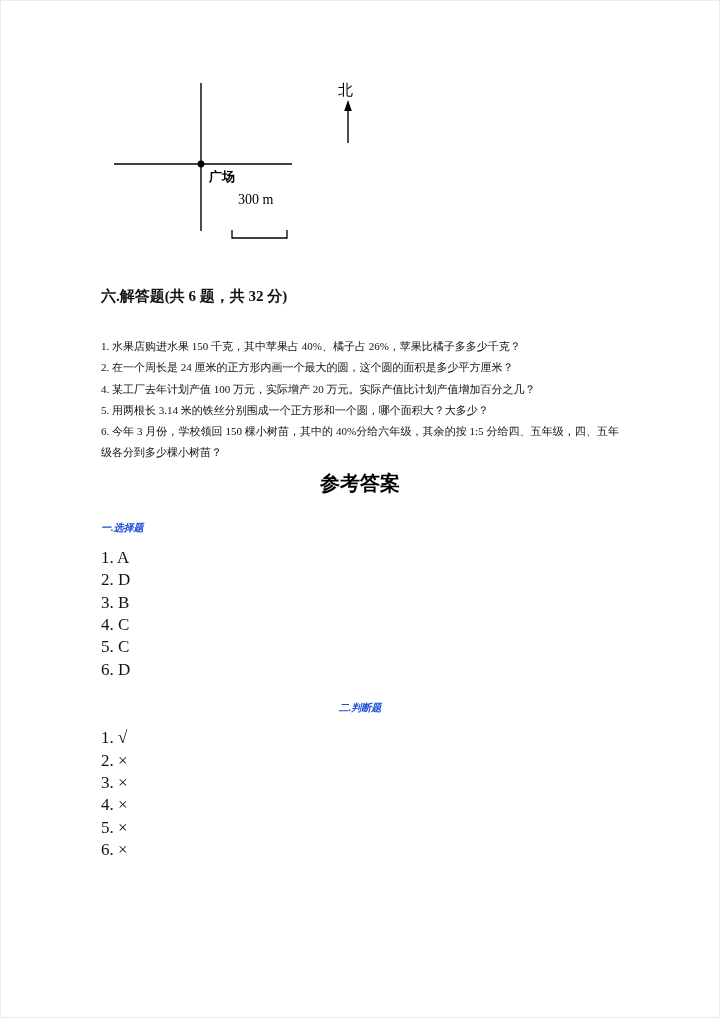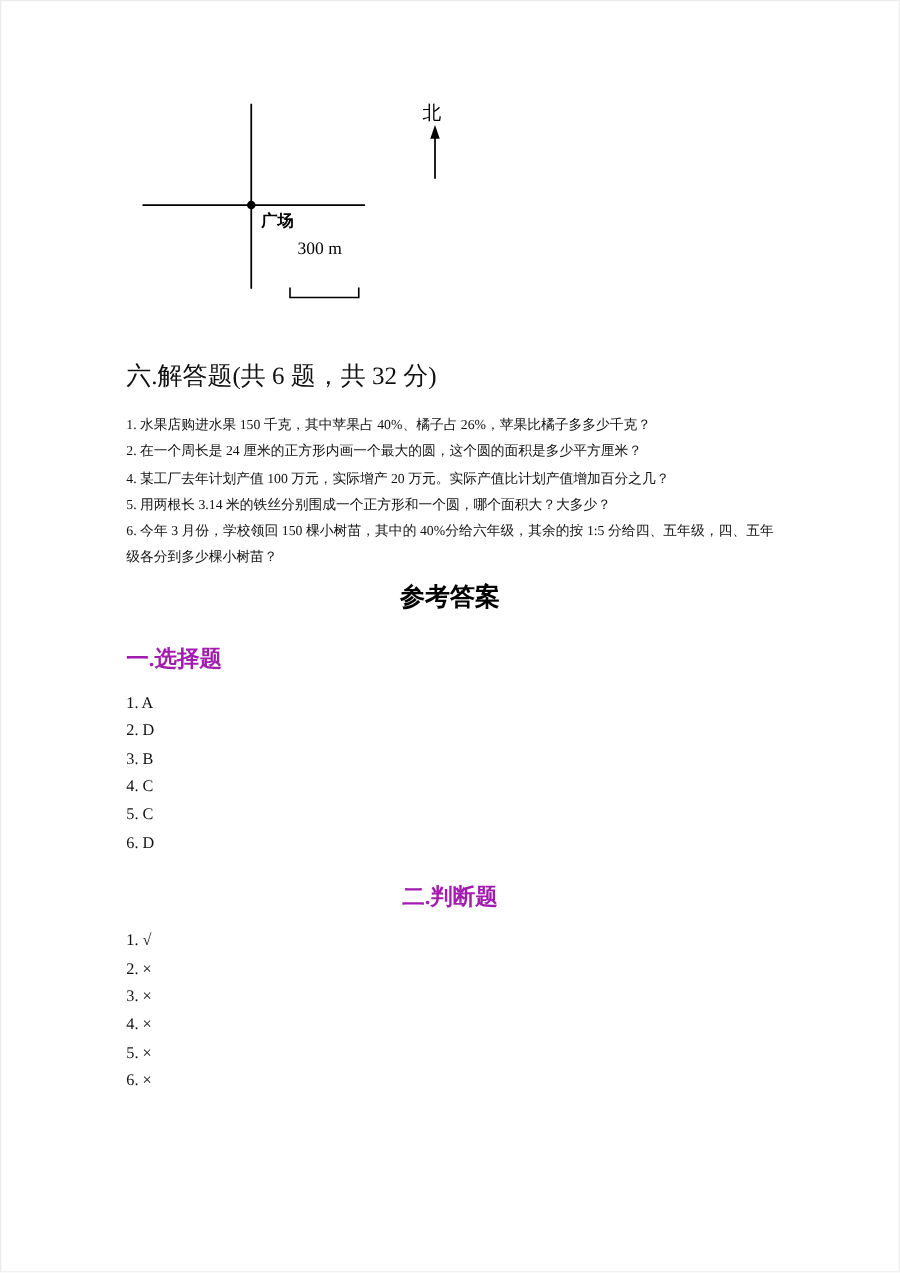--- a/index.html
+++ b/index.html
@@ -22,49 +22,50 @@
     height: 182px;
   }
   .diag-svg { position: absolute; left: 0; top: 0; }
   .diag-label { position: absolute; white-space: nowrap; color: #000; }
   .north-label { left: 237px; top: 2px; font-size: 15px; }
   .plaza-label { left: 108px; top: 89px; font-size: 13px; font-weight: bold; }
   .scale-label { left: 137px; top: 113px; font-size: 14px; }
 
   
   .sec-heading {
-    margin: 26px 0 16px 0;
-    font-size: 20px;
-    font-weight: normal;
+    margin: 26px 0 30px 0;
+    font-size: 15px;
+    font-weight: bold;
     color: #111;
   }
   .prob {
     margin: 0;
     font-size: 11px;
     line-height: 21.3px;
     text-align: justify;
     color: #111;
   }
 
   
   .ans-title {
     margin: 6px 0 0 0;
     font-size: 20px;
     font-weight: bold;
     text-align: center;
     color: #000;
   }
   .ans-sec-heading {
     margin: 24px 0 12px 0;
-    font-size: 18px;
+    font-size: 10px;
     font-weight: bold;
-    color: #a21caf;
+    color: #1d4ed8;
+    font-style: italic;
   }
   .ans-item {
-    font-size: 13px;
+    font-size: 17px;
     line-height: 22.4px;
     color: #111;
   }
   .judge-heading { margin-top: 20px; text-align: center; }
 </style>
 </head>
 <body>
 
 <div class="page">
 

